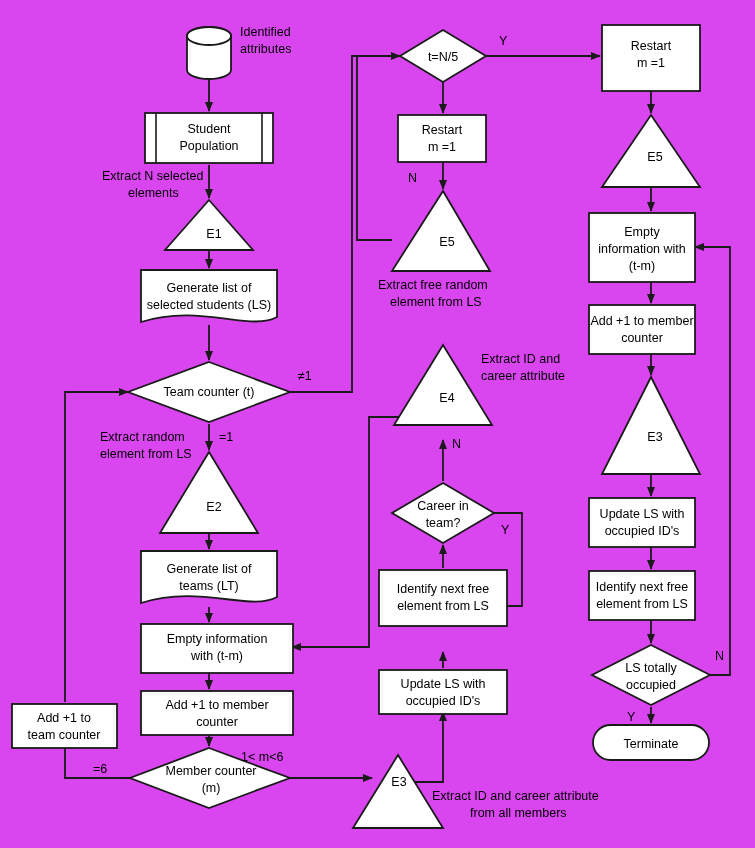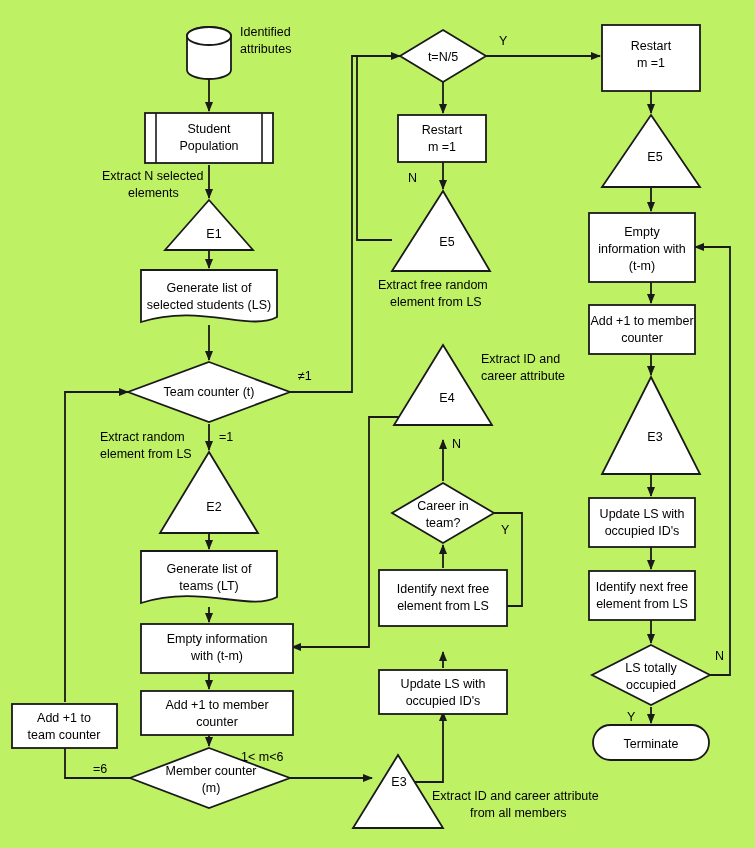--- a/index.html
+++ b/index.html
@@ -1,17 +1,17 @@
 <!DOCTYPE html>
 <html><head>
 <meta charset="utf-8">
 <style>
   html,body{margin:0;padding:0;background:#ffffff;}
   body{font-family:"Liberation Sans",sans-serif;}
-  #stage{position:relative;width:755px;height:848px;background:#bef264;overflow:hidden;}
+  #stage{position:relative;width:755px;height:848px;background:#d946ef;overflow:hidden;}
   svg{display:block;}
   .nd text, .lbl text {font-family:"Liberation Sans",sans-serif;fill:#000;}
 </style>
 </head>
 <body>
 
 <div id="stage">
 <svg width="755" height="848" viewBox="0 0 755 848" xmlns="http://www.w3.org/2000/svg">
 
   <defs>

